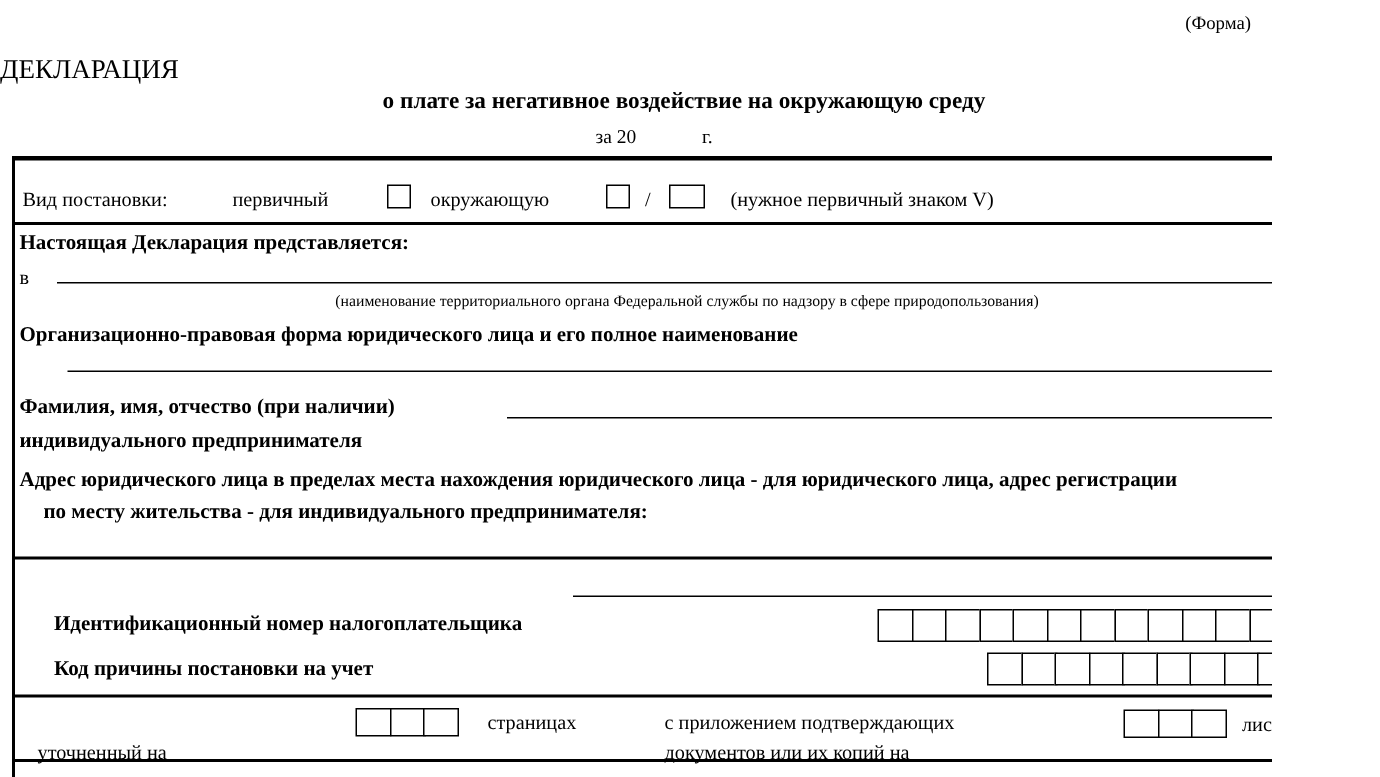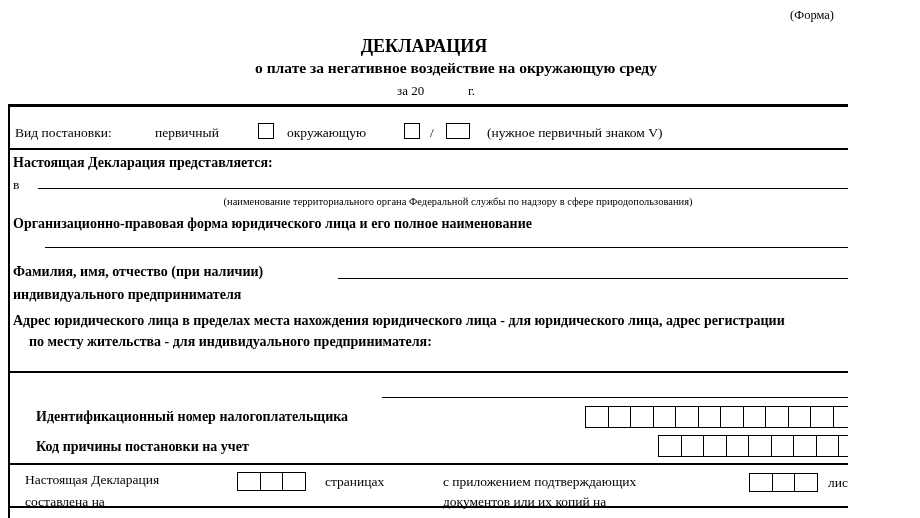--- a/index.html
+++ b/index.html
@@ -10,21 +10,21 @@
     height: 518px;
     background: #ffffff;
     color: #000;
     font-family: "Liberation Serif", "DejaVu Serif", serif;
     font-size: 13.5px;
     overflow: hidden;
   }
   .abs { position: absolute; white-space: nowrap; }
   .b { font-weight: bold; font-size: 14px; }
   .form-note { top: 8px; right: 14px; font-size: 12.5px; }
-  .title { top: 36px; left: 0; width: 100%; text-align: center; font-weight: bold; font-size: 18px; white-space: nowrap; }
+  .title { top: 36px; left: 0; width: 100%; font-weight: normal; font-size: 18px; white-space: nowrap; }
   .subtitle { top: 59px; left: 0; width: 100%; text-align: center; font-weight: bold; font-size: 15.5px; white-space: nowrap; margin-left: 32px; }
   .year-prefix { top: 83px; left: 397px; font-size: 13px; }
   .year-suffix { top: 83px; left: 468px; font-size: 13px; }
 
   .main-box {
     position: absolute;
     left: 8px; top: 104px;
     width: 900px; height: 424px;
     border: 2px solid #000;
     border-top-width: 3px;
@@ -122,22 +122,21 @@
       <span class="cell"></span>
       <span class="cell"></span>
       <span class="cell"></span>
       <span class="cell"></span>
       <span class="cell"></span>
       <span class="cell"></span>
       <span class="cell"></span>
       <span class="cell"></span>
     </div>
 
-  <span class="abs" style="left:25px; top:472px;">Настоящая Декларация</span>
-  <span class="abs" style="left:25px; top:494px;">составлена на</span>
+  <span class="abs" style="left:25px; top:494px;">уточненный на</span>
   <div class="cells small" style="left:237px; top:472px;">
       <span class="cell"></span>
       <span class="cell"></span>
       <span class="cell"></span>
     </div>
   <span class="abs" style="left:325px; top:474px;">страницах</span>
   <span class="abs" style="left:443px; top:474px;">с приложением подтверждающих</span>
   <span class="abs" style="left:443px; top:494px;">документов или их копий на</span>
   <div class="cells small" style="left:749px; top:473px;">
       <span class="cell"></span>

